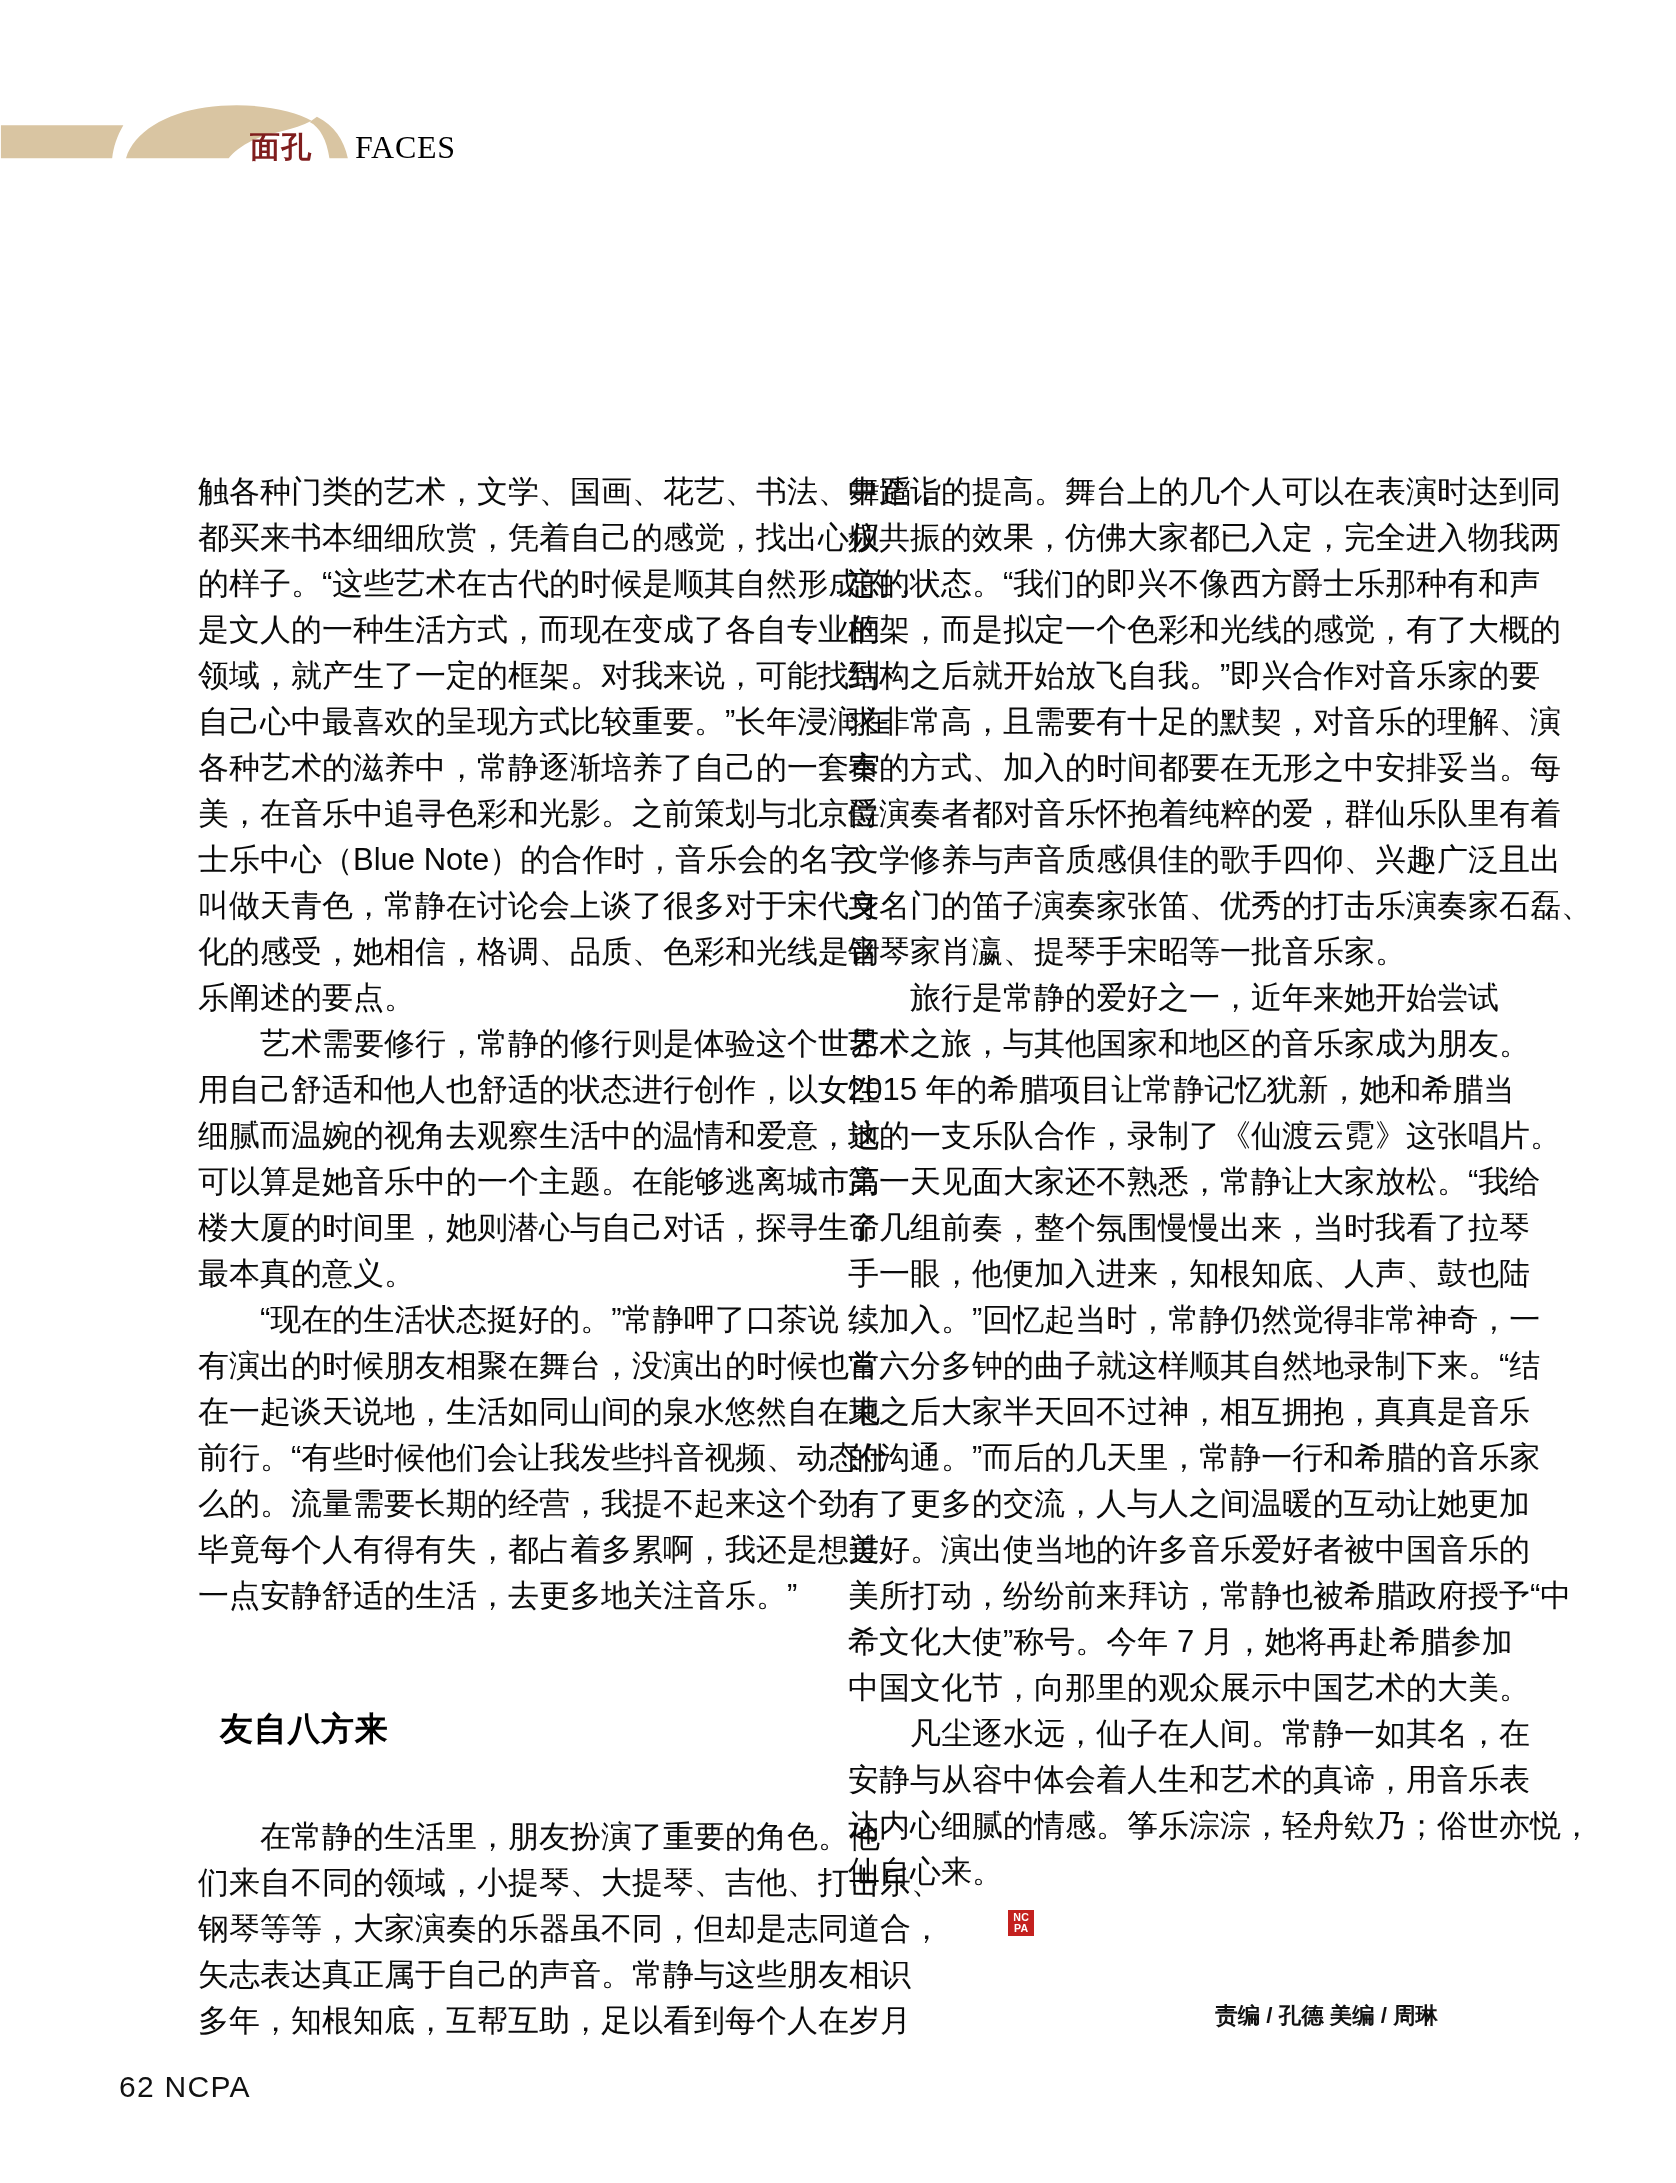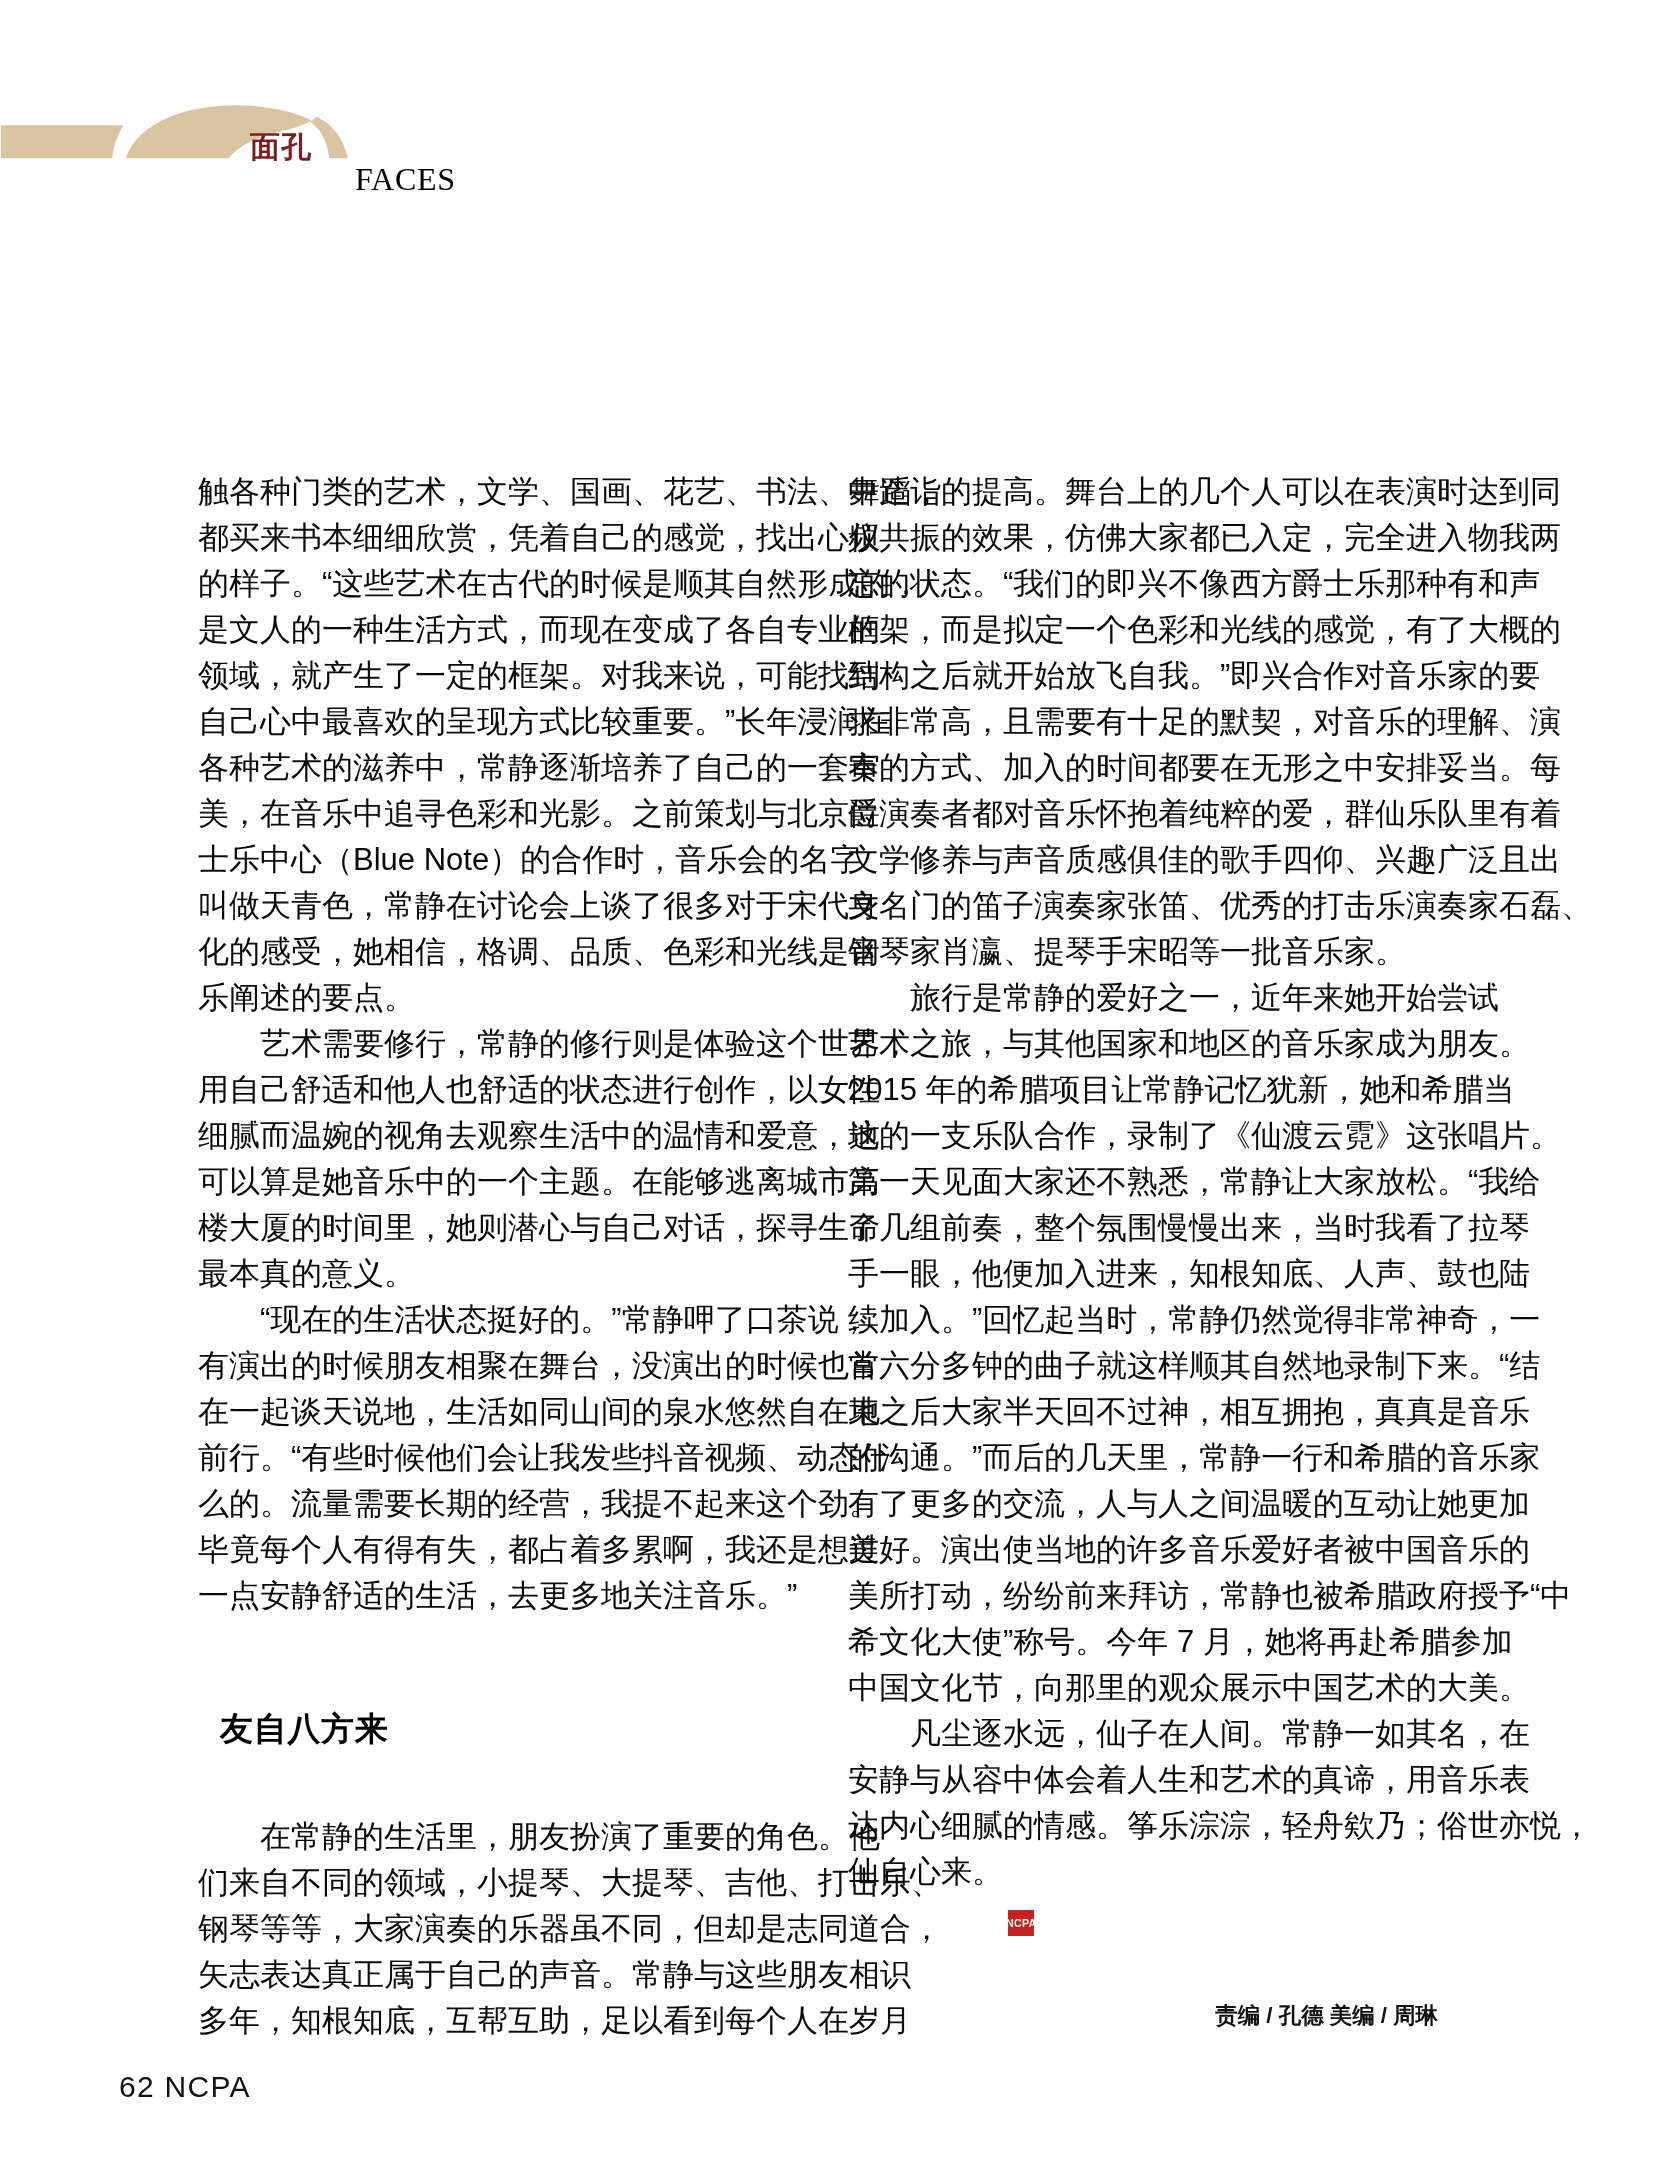--- a/index.html
+++ b/index.html
@@ -15,42 +15,41 @@
   .hdr-svg{position:absolute;left:0;top:99px;width:489px;height:79px;}
   .hdr-cn{
     position:absolute;left:250px;top:127px;
     font-size:30px;font-weight:800;letter-spacing:1.3px;color:#7f1d1d;
     font-family:"Liberation Sans","DejaVu Sans",sans-serif;
   }
   .hdr-en{
     position:absolute;left:355px;top:129px;
     font-size:32px;font-weight:400;letter-spacing:0.7px;color:#000;
     font-family:"Liberation Serif","DejaVu Serif",serif;
-    margin-top:32px;
   }
   
   .col{position:absolute;width:568px;}
   #left-col{left:198px;top:469px;}
   #right-col{left:848px;top:469px;}
   #left-bottom{left:198px;top:1814px;}
   .tl{
     height:46px;line-height:46px;
     font-size:31px;font-weight:400;
     white-space:nowrap;
     color:#0a0a0a;
   }
   .subhead{
     position:absolute;left:220px;top:1707px;
     font-size:33px;font-weight:800;letter-spacing:0.7px;color:#000;
   }
   
   .stamp{
     position:absolute;left:1008px;top:1910px;
     width:26.4px;height:26.4px;
-    display:flex;align-items:center;justify-content:center;
+    display:flex;flex-direction:column;align-items:center;justify-content:center;
     color:#fff;font-size:10.6px;font-weight:700;line-height:11.2px;
     letter-spacing:0.3px;text-align:center;
   }
   
   .credits{
     position:absolute;right:238px;top:2000px;
     font-size:22.4px;font-weight:700;color:#111;
   }
   .page-num{
     position:absolute;left:119px;top:2070px;

